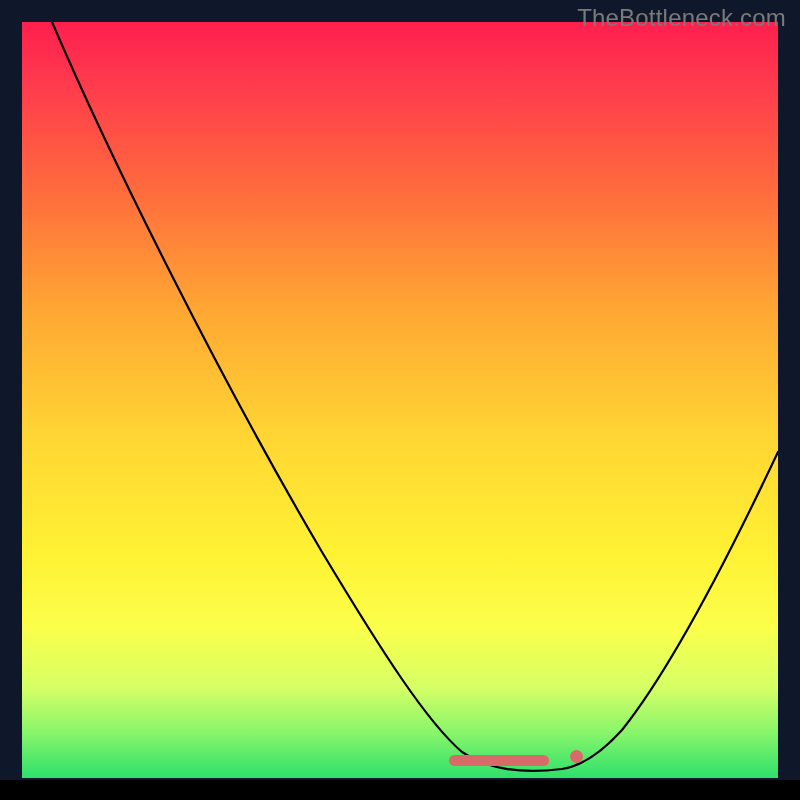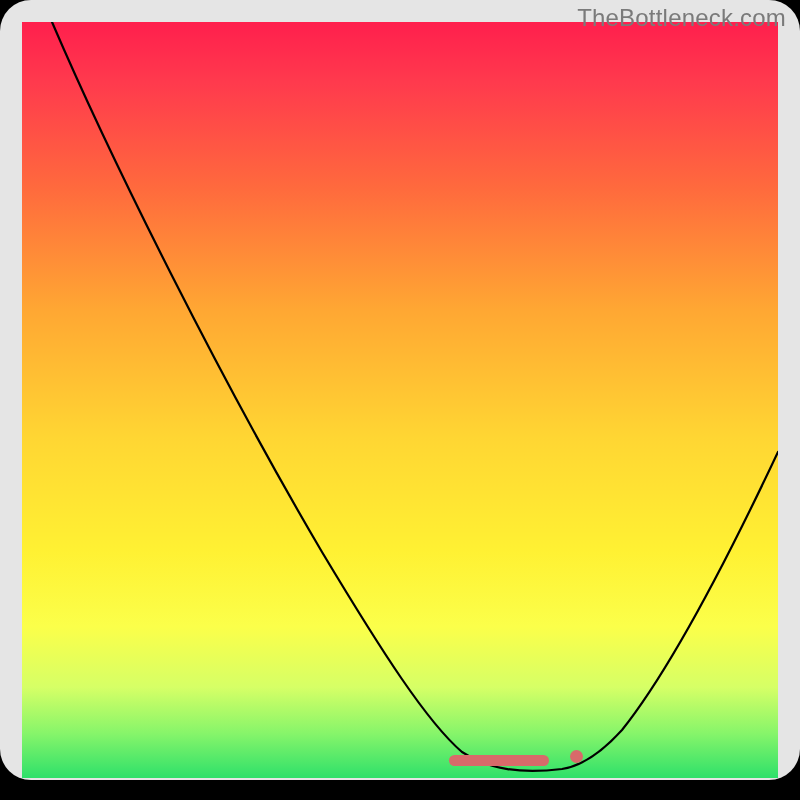--- a/index.html
+++ b/index.html
@@ -8,22 +8,21 @@
     width: 800px;
     height: 800px;
     background: #000;
     overflow: hidden;
     font-family: Arial, Helvetica, sans-serif;
   }
   .stage {
     position: relative;
     width: 800px;
     height: 780px;
-    background: #e5e5e5;
-    border-radius: 31px;
+    background: #0f172a;
   }
   .plot {
     position: absolute;
     left: 22px;
     top: 22px;
     width: 756px;
     height: 756px;
     overflow: hidden;
   }
   .gradient {

